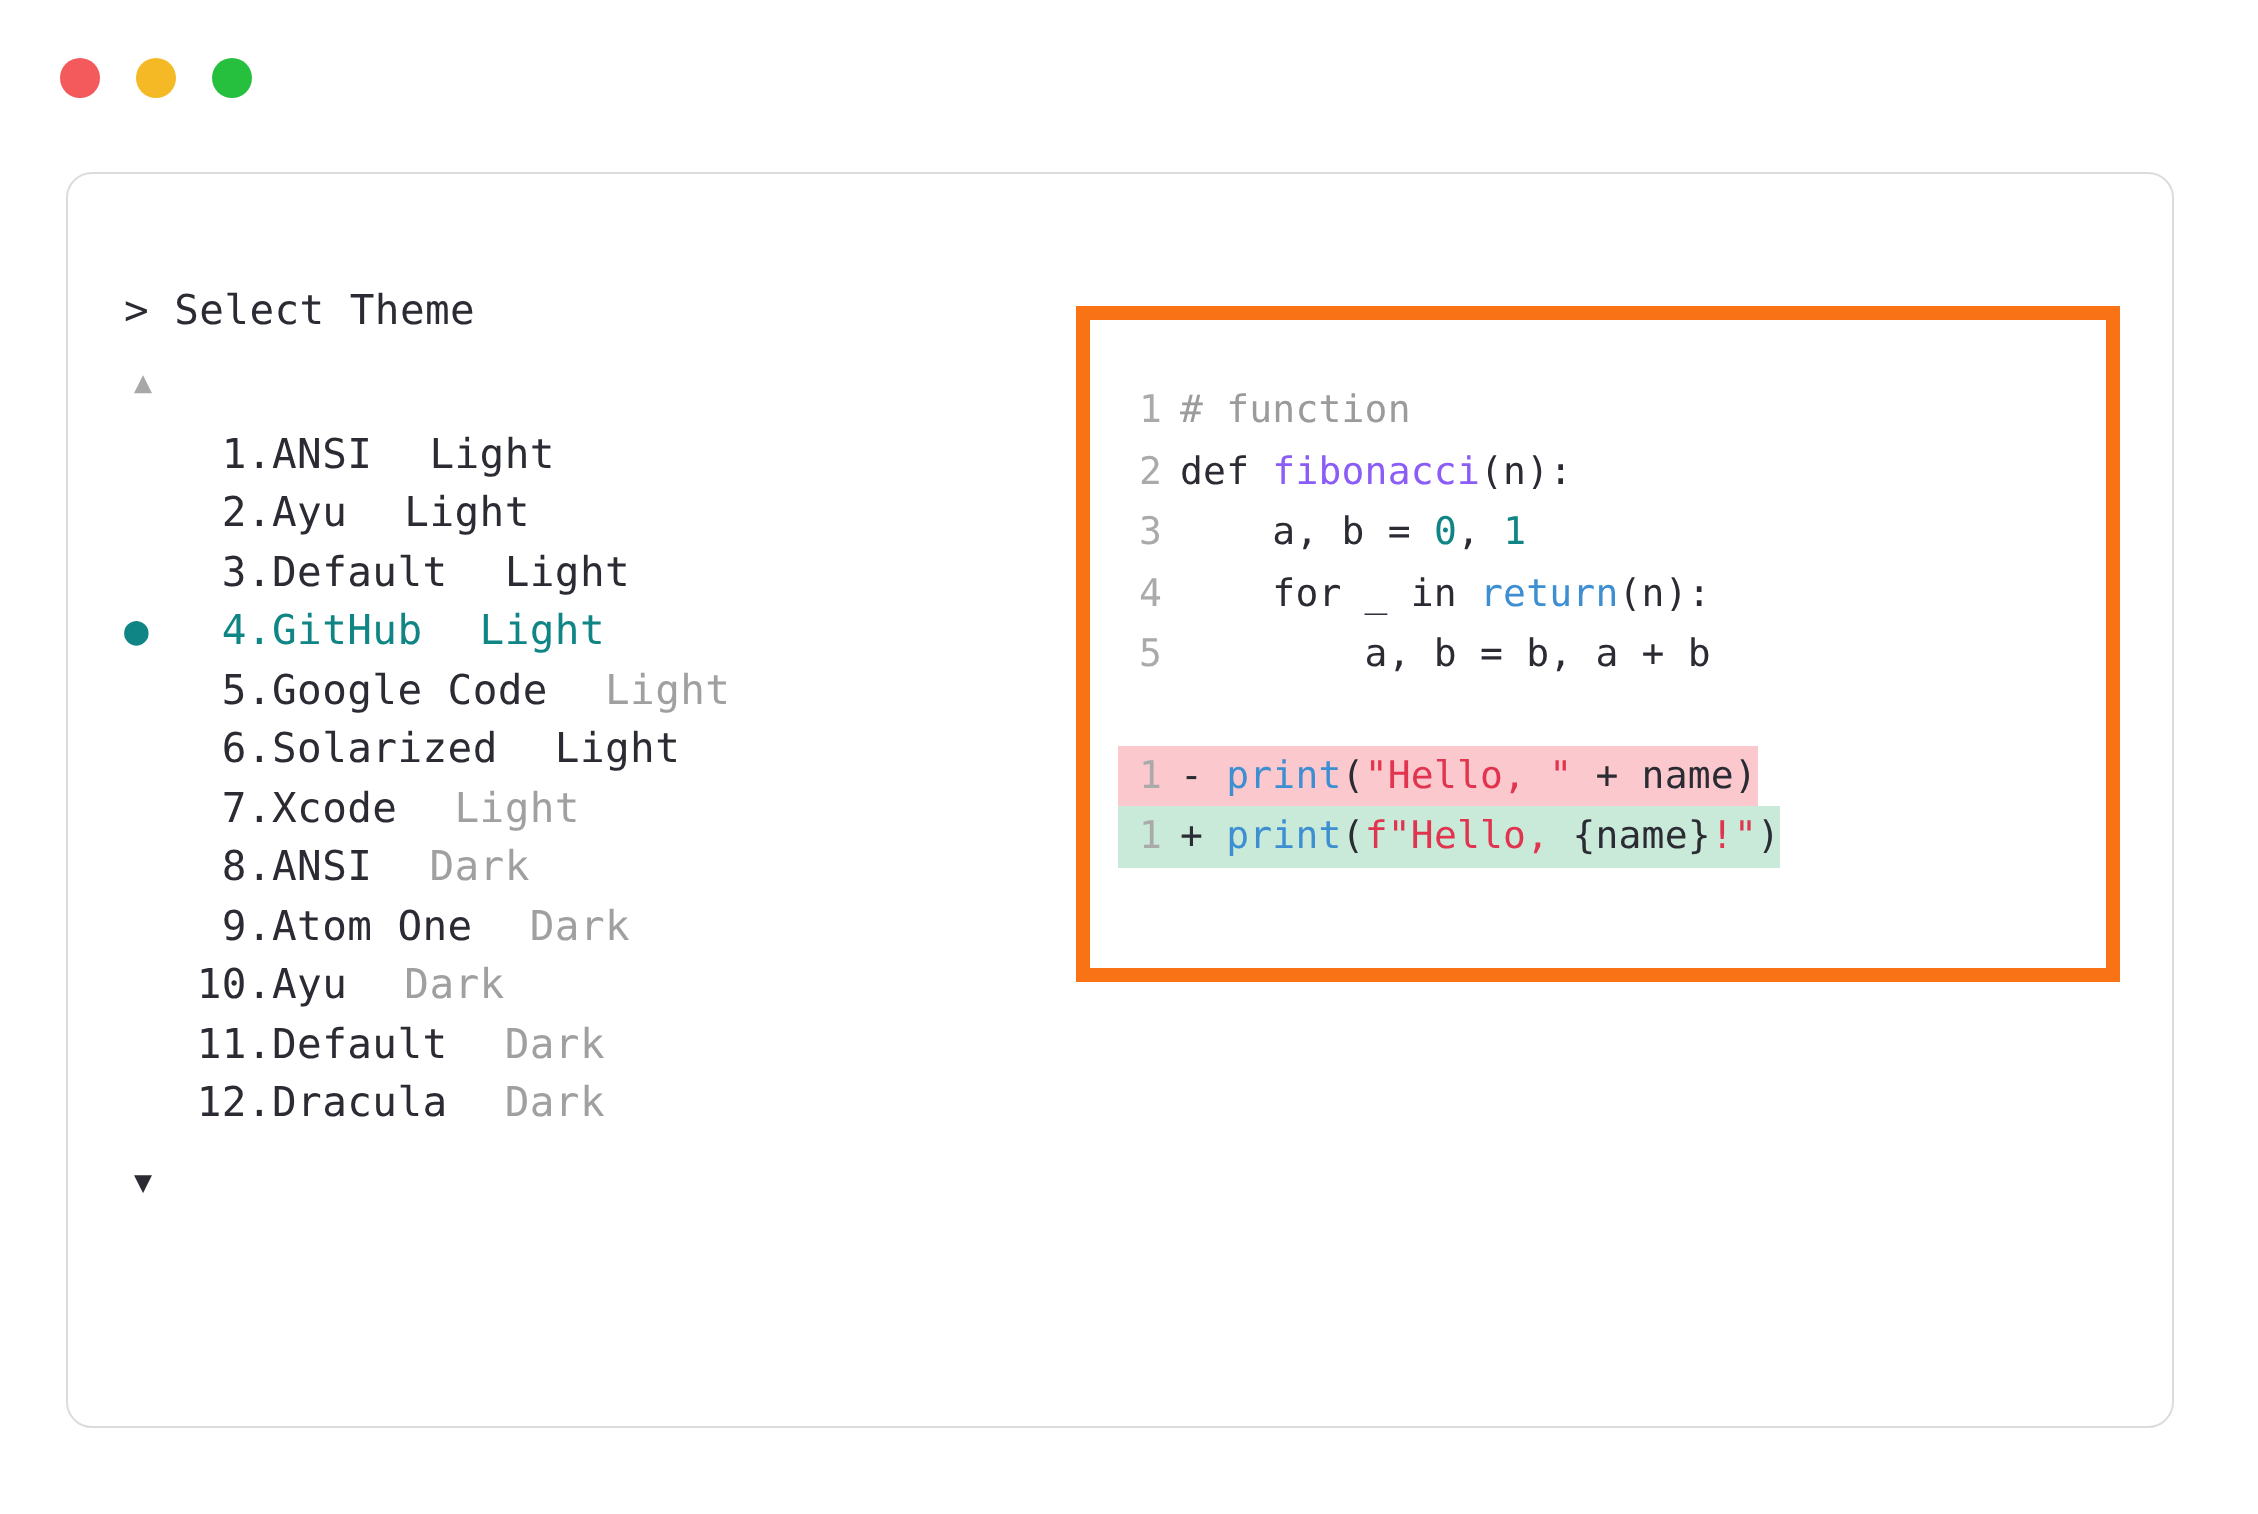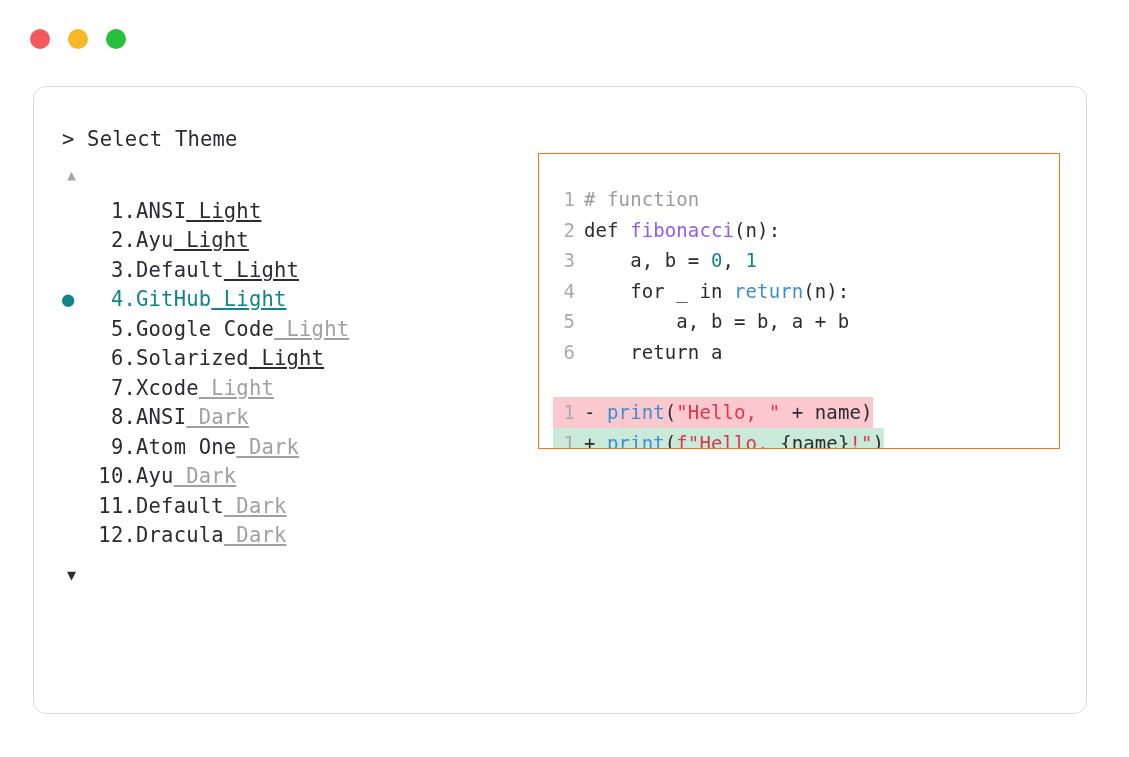--- a/index.html
+++ b/index.html
@@ -55,21 +55,21 @@
     padding-left: 28px;
     flex: 0 0 auto;
   }
 
   .prompt-line {
     font-size: 20.5px;
     color: #2b2b33;
     letter-spacing: 0.2px;
     white-space: pre;
     line-height: 1;
-    margin: 0 0 0 0;
+    margin: 16px 0 0 0;
   }
 
   .scroll-arrow {
     font-size: 15px;
     line-height: 1;
     margin-left: 5px;
     white-space: pre;
   }
   .arrow-up   { color: #a8a8a8; margin-top: 18px; }
   .arrow-down { color: #2b2b33; margin-top: 17px; }
@@ -96,43 +96,43 @@
     color: #0f8585;
     line-height: 29.5px;
   }
   .idx-cell {
     width: 44px;
     flex: 0 0 auto;
     text-align: right;
     white-space: pre;
   }
   .name-cell { margin-left: 0; white-space: pre; }
-  .variant-cell { white-space: pre; margin-left: 0; text-decoration: underline; }
+  .variant-cell { white-space: pre; margin-left: 16px; }
 
   .t-normal   { color: #2b2b33; }
   .t-muted    { color: #a0a0a0; }
   .t-selected { color: #0f8585; }
 
   
   .right-col {
     flex: 1 1 auto;
     padding-left: 14px;
   }
   .preview-title {
     font-size: 20.5px;
     color: #2b2b33;
     letter-spacing: 0.2px;
     line-height: 1;
     white-space: pre;
   }
   .preview-box {
     margin-top: 24px;
     width: 522px;
-    height: 296px;
-    border: 1px solid #f97316;
+    height: 338px;
+    border: 7px solid #f97316;
     background: #ffffff;
     padding: 30px 0 0 14px;
     overflow: hidden;
   }
 
   .code-line {
     font-size: 19px;
     line-height: 30.5px;
     white-space: pre;
     letter-spacing: 0.1px;
@@ -151,21 +151,21 @@
   .diff-del { background: #fbc9cd; }
   .diff-add { background: #c9ead8; }
 
   
   .tok-comment  { color: #9b9b9b; }
   .tok-plain    { color: #2b2b33; }
   .tok-func     { color: #8b5cf6; }
   .tok-num      { color: #0f8585; }
   .tok-builtin  { color: #3d8fd1; }
   .tok-string   { color: #e0344f; }
-  .tok-interp   { color: #2b2b33; text-decoration: underline; }
+  .tok-interp   { color: #2b2b33; }
 
   
   .hint {
     margin: 26px 0 0 27px;
     font-size: 19px;
     color: #b6b6b6;
     letter-spacing: 0.2px;
     white-space: pre;
     line-height: 1;
   }
@@ -210,21 +210,20 @@
         </div>
 
         <div class="right-col">
           <div class="preview-box">
             <div id="code-body">
                 <div class="code-line"><span class="ln">1</span><span class="tok-comment"># function</span></div>
                 <div class="code-line"><span class="ln">2</span><span class="tok-plain">def </span><span class="tok-func">fibonacci</span><span class="tok-plain">(n):</span></div>
                 <div class="code-line"><span class="ln">3</span><span class="tok-plain">    a, b = </span><span class="tok-num">0</span><span class="tok-plain">, </span><span class="tok-num">1</span></div>
                 <div class="code-line"><span class="ln">4</span><span class="tok-plain">    for _ in </span><span class="tok-builtin">return</span><span class="tok-plain">(n):</span></div>
                 <div class="code-line"><span class="ln">5</span><span class="tok-plain">        a, b = b, a + b</span></div>
-                <div class="code-line"><span class="ln">6</span><span class="tok-plain">    return a</span></div>
                 <div class="code-spacer"></div>
                 <div class="diff-wrap code-line"><span class="diff-line diff-del"><span class="ln">1</span><span class="tok-plain">- </span><span class="tok-builtin">print</span><span class="tok-plain">(</span><span class="tok-string">"Hello, "</span><span class="tok-plain"> + name)</span></span></div>
                 <div class="diff-wrap code-line"><span class="diff-line diff-add"><span class="ln">1</span><span class="tok-plain">+ </span><span class="tok-builtin">print</span><span class="tok-plain">(</span><span class="tok-string">f"Hello, </span><span class="tok-interp">{name}</span><span class="tok-string">!</span><span class="tok-string">"</span><span class="tok-plain">)</span></span></div>
               </div>
           </div>
         </div>
 
       </div>
 
 

